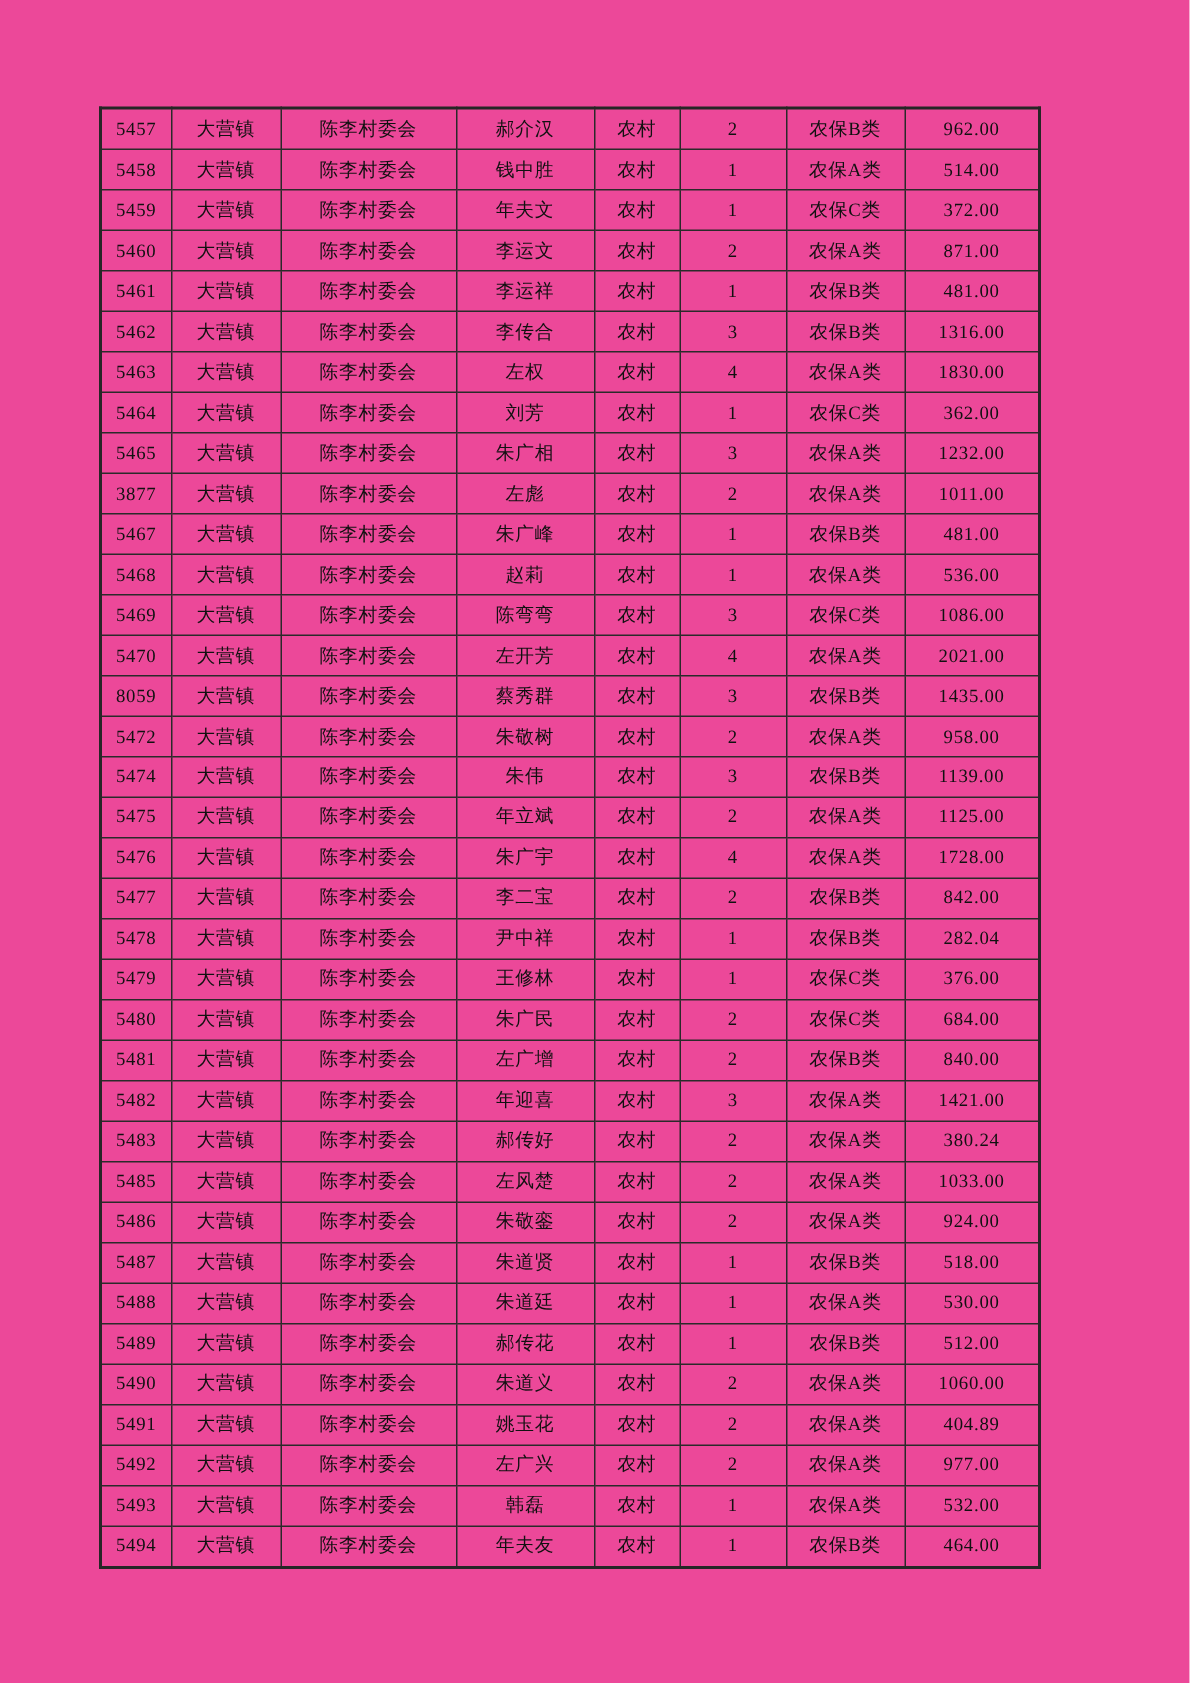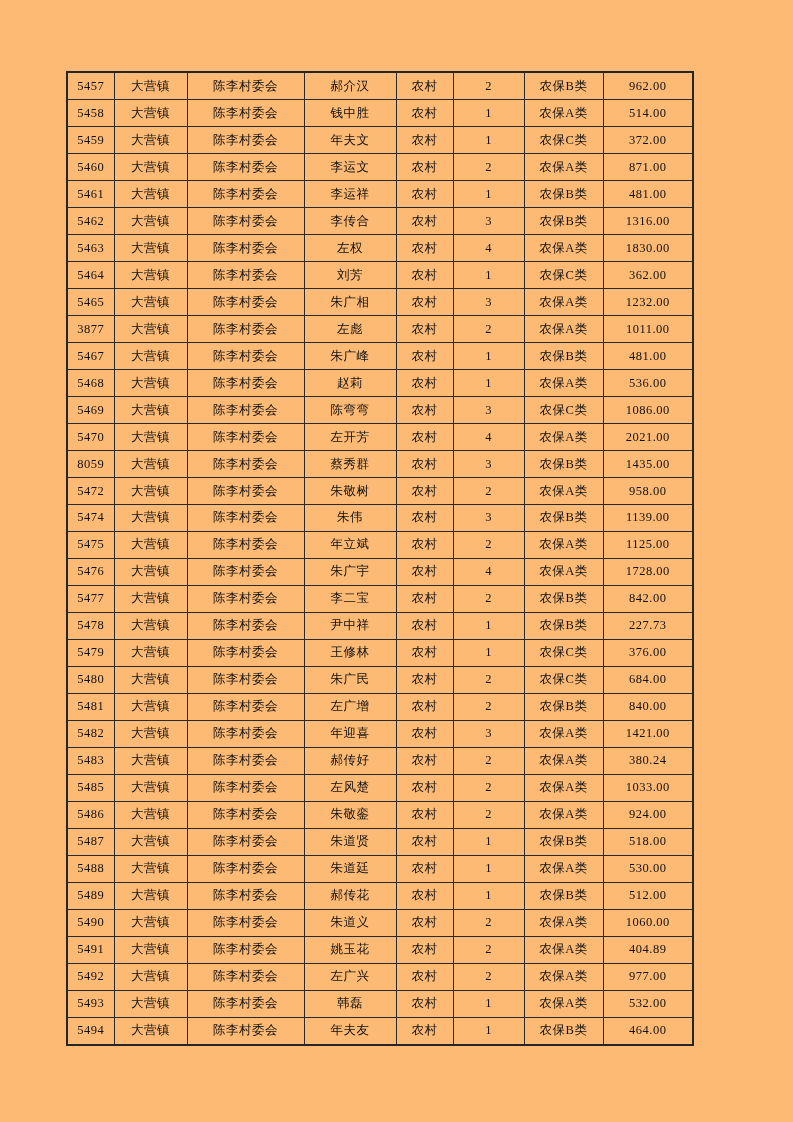--- a/index.html
+++ b/index.html
@@ -4,21 +4,21 @@
 <style>
   html, body {
     margin: 0;
     padding: 0;
     background: #ffffff;
   }
   .page {
     position: relative;
     width: 793px;
     height: 1122px;
-    background: #fdba74;
+    background: #ec4899;
     overflow: hidden;
     font-family: "Liberation Serif", "DejaVu Serif", serif;
   }
   table.data-grid {
     position: absolute;
     left: 66px;
     top: 71px;
     width: 626px;
     height: 975px;
     border-collapse: collapse;
@@ -254,21 +254,21 @@
           <td>842.00</td>
         </tr>
         <tr>
           <td>5478</td>
           <td>大营镇</td>
           <td>陈李村委会</td>
           <td>尹中祥</td>
           <td>农村</td>
           <td>1</td>
           <td>农保B类</td>
-          <td>227.73</td>
+          <td>282.04</td>
         </tr>
         <tr>
           <td>5479</td>
           <td>大营镇</td>
           <td>陈李村委会</td>
           <td>王修林</td>
           <td>农村</td>
           <td>1</td>
           <td>农保C类</td>
           <td>376.00</td>

